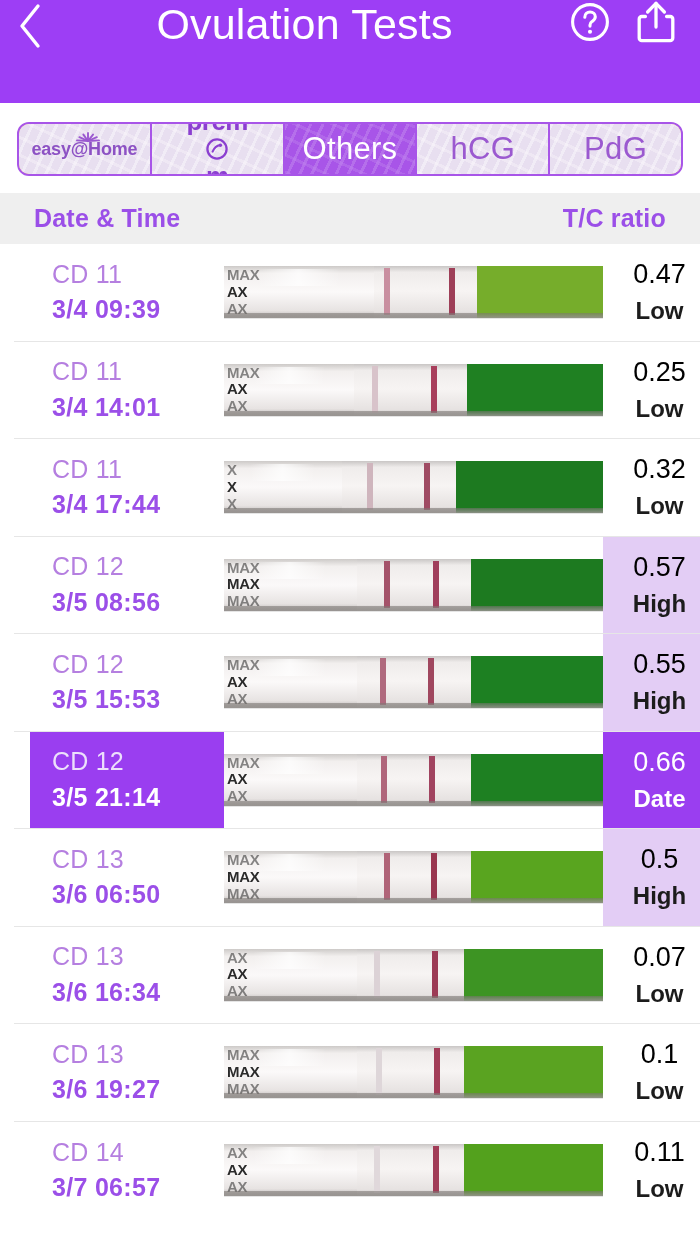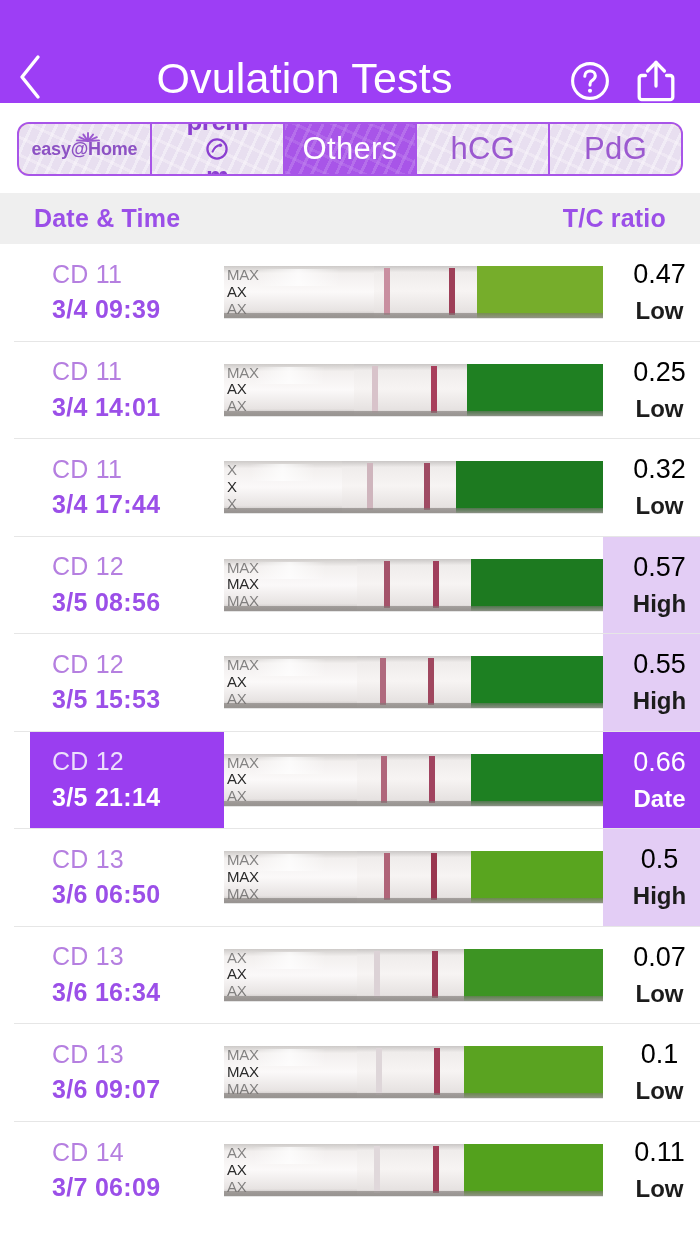--- a/index.html
+++ b/index.html
@@ -18,21 +18,21 @@
     height: 1253px;
     background: #ffffff;
   }
 
   
   .header {
     position: relative;
     height: 103px;
     background: #9d3ef5;
     display: flex;
-    align-items: flex-end;
+    align-items: flex-start;
     padding: 0 22px 0 13px;
   }
   .back-chevron {
     width: 34px;
     height: 52px;
     flex: 0 0 auto;
     display: flex;
     align-items: center;
     justify-content: center;
     cursor: pointer;
@@ -290,21 +290,21 @@
     left: 3px;
     top: 2px;
     bottom: 2px;
     width: 44px;
     display: flex;
     flex-direction: column;
     justify-content: center;
     align-items: flex-start;
     font-family: "Liberation Sans", sans-serif;
     font-size: 15px;
-    font-weight: 400;
+    font-weight: 700;
     color: #2b2b2b;
     line-height: 1.12;
     letter-spacing: -0.3px;
     overflow: hidden;
     pointer-events: none;
   }
   .strip-text span { display: block; }
   .strip-text .faint { opacity: 0.55; }
   .strip-shadow {
     position: absolute;
@@ -622,21 +622,21 @@
           </div>
         </div>
         <div class="cell-ratio">
           <div class="ratio-val">0.07</div>
           <div class="ratio-lvl">Low</div>
         </div>
       </div>
       <div class="row lvl-low">
         <div class="cell-date">
           <div class="cd-label">CD 13</div>
-          <div class="dt-label">3/6  09:07</div>
+          <div class="dt-label">3/6  19:27</div>
         </div>
         <div class="cell-strip">
           <div class="strip">
             <div class="strip-membrane" style="left: 0px; width: 240px;"></div>
             <div class="strip-cap" style="width: 133px;"></div>
             <div class="strip-pad" style="left: 240px; width: 139px; background: rgb(90, 163, 33);"></div>
             <div class="strip-gloss" style="left: 29px; width: 73px;"></div>
             <div class="strip-line" style="left: 152px; background: rgb(222, 214, 217);"></div>
             <div class="strip-line" style="left: 210px; background: rgb(162, 61, 88);"></div>
             <div class="strip-text">
@@ -648,21 +648,21 @@
           </div>
         </div>
         <div class="cell-ratio">
           <div class="ratio-val">0.1</div>
           <div class="ratio-lvl">Low</div>
         </div>
       </div>
       <div class="row lvl-low">
         <div class="cell-date">
           <div class="cd-label">CD 14</div>
-          <div class="dt-label">3/7  06:09</div>
+          <div class="dt-label">3/7  06:57</div>
         </div>
         <div class="cell-strip">
           <div class="strip">
             <div class="strip-membrane" style="left: 0px; width: 240px;"></div>
             <div class="strip-cap" style="width: 133px;"></div>
             <div class="strip-pad" style="left: 240px; width: 139px; background: rgb(83, 161, 29);"></div>
             <div class="strip-gloss" style="left: 29px; width: 73px;"></div>
             <div class="strip-line" style="left: 150px; background: rgb(224, 216, 219);"></div>
             <div class="strip-line" style="left: 209px; background: rgb(161, 60, 87);"></div>
             <div class="strip-text">

